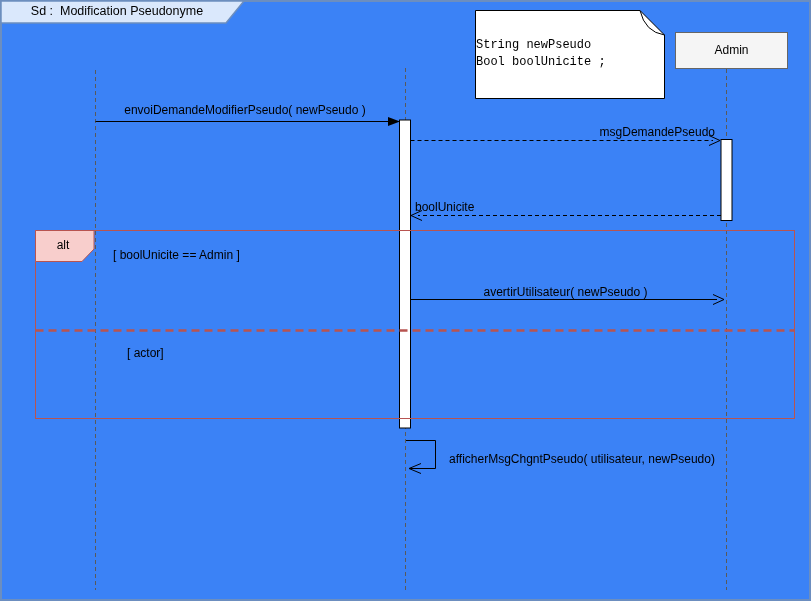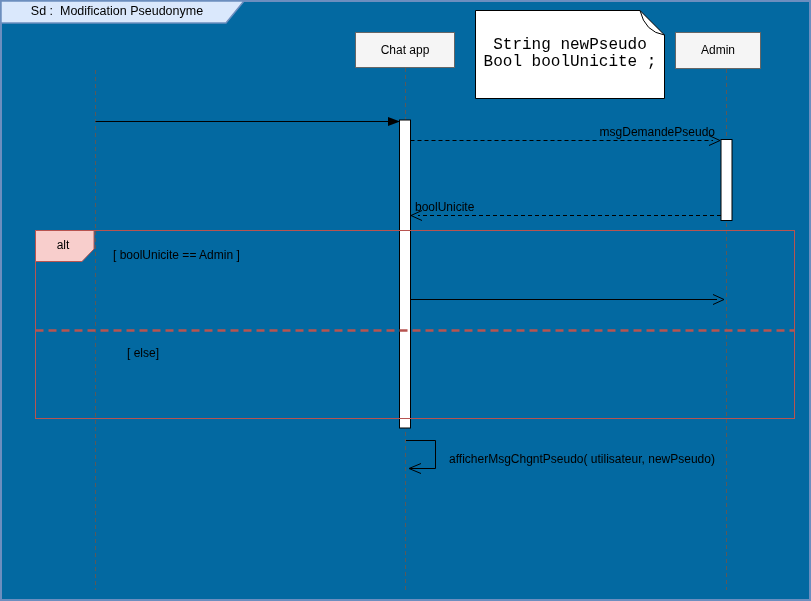--- a/index.html
+++ b/index.html
@@ -1,51 +1,51 @@
 <!DOCTYPE html>
 <html><head>
 <meta charset="utf-8">
 <style>
   html, body { margin: 0; padding: 0; background: #ffffff; }
   #canvas {
     position: relative;
     width: 811px;
     height: 601px;
-    background: #0369a1;
+    background: #3b82f6;
     font-family: "Liberation Sans", sans-serif;
     color: #000000;
     overflow: hidden;
   }
   #lines-layer { position: absolute; left: 0; top: 0; }
   .box {
     position: absolute;
     background: #f5f5f5;
     border: 1px solid #666666;
     display: flex;
     flex-direction: column;
     align-items: center;
     justify-content: center;
     font-size: 12px;
     line-height: 15px;
     text-align: center;
     box-sizing: border-box;
   }
   #actor-box   { left: 35px;  top: 31px; width: 120px; height: 39px; }
   #chatapp-box { left: 355px; top: 32px; width: 100px; height: 36px; }
-  #admin-box   { left: 675px; top: 32px; width: 86px; height: 37px; }
+  #admin-box   { left: 675px; top: 32px; width: 113px; height: 37px; }
   .label { position: absolute; font-size: 12px; white-space: nowrap; }
   #frame-title {
     position: absolute; left: 1px; top: 4px; width: 232px;
     text-align: center; font-size: 12.5px; white-space: pre;
   }
   #note-text {
     position: absolute; left: 476px; top: 37px; width: 188px;
-    text-align: center;
+    text-align: left;
     font-family: "Liberation Mono", "DejaVu Sans Mono", monospace;
-    font-size: 16px; line-height: 17px;
+    font-size: 12px; line-height: 17px;
   }
   #msg-envoi-label    { left: 95px;  top: 103px; width: 300px; text-align: center; }
   #msg-demande-label  { left: 415px; top: 125px; width: 300px; text-align: right; }
   #msg-bool-label     { left: 415px; top: 200px; width: 300px; text-align: left; }
   #msg-avertir-label  { left: 413px; top: 285px; width: 305px; text-align: center; }
   #msg-afficher-label { left: 449px; top: 452px; }
   #alt-operator-label { left: 35px;  top: 238px; width: 56px; text-align: center; }
   #guard-true-label   { left: 113px; top: 248px; }
   #guard-else-label   { left: 127px; top: 346px; }
 </style>
@@ -85,33 +85,32 @@
 
     <line x1="410.5" y1="299.5" x2="717" y2="299.5" stroke="#000000" stroke-width="1"></line>
     <polyline points="713,294.5 724,299.5 713,304.5" fill="none" stroke="#000000" stroke-width="1"></polyline>
 
     <polyline points="406,440.5 435.5,440.5 435.5,468.5 410,468.5" fill="none" stroke="#000000" stroke-width="1"></polyline>
     <polyline points="421,463.5 409,468.5 421,473.5" fill="none" stroke="#000000" stroke-width="1"></polyline>
   </svg>
 
   <div id="frame-title">Sd :  Modification Pseudonyme</div>
 
-  <div class="box" id="chatapp-box">
-    <div>Chat app</div>
-  </div>
   <div class="box" id="admin-box">
     <div>Admin</div>
   </div>
 
   <div id="note-text">
     <div>String newPseudo</div>
     <div>Bool boolUnicite ;</div>
   </div>
 
+  <div class="label" id="msg-envoi-label">envoiDemandeModifierPseudo( newPseudo )</div>
   <div class="label" id="msg-demande-label">msgDemandePseudo</div>
   <div class="label" id="msg-bool-label">boolUnicite</div>
+  <div class="label" id="msg-avertir-label">avertirUtilisateur( newPseudo )</div>
   <div class="label" id="msg-afficher-label">afficherMsgChgntPseudo( utilisateur, newPseudo)</div>
 
   <div class="label" id="alt-operator-label">alt</div>
   <div class="label" id="guard-true-label">[ boolUnicite == Admin ]</div>
-  <div class="label" id="guard-else-label">[ else]</div>
+  <div class="label" id="guard-else-label">[ actor]</div>
 
 </div>
 
 </body></html>

